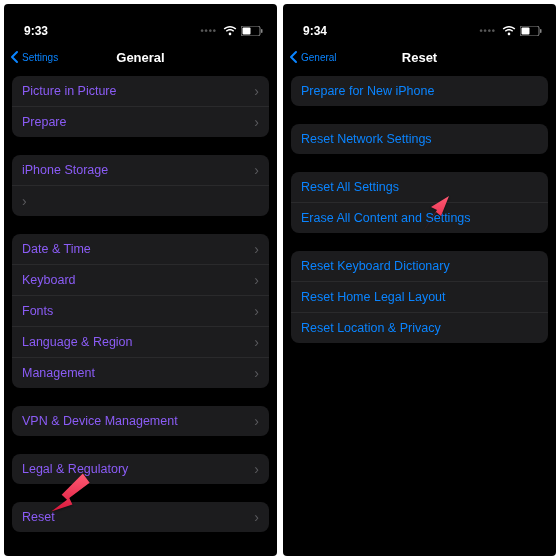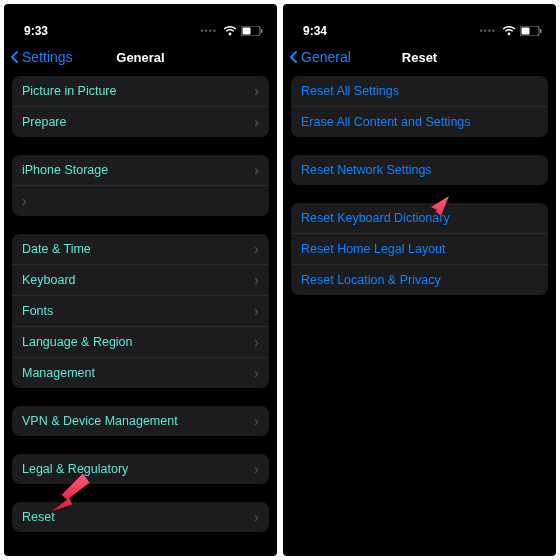--- a/index.html
+++ b/index.html
@@ -39,21 +39,21 @@
     display: flex;
     align-items: center;
     padding: 4px 6px 8px 6px;
     position: relative;
     height: 34px;
   }
   .nav-back {
     display: flex;
     align-items: center;
     color: #0a84ff;
-    font-size: 14px;
+    font-size: 10px;
     gap: 2px;
   }
   .nav-back svg { display:block; }
   .nav-title {
     position: absolute;
     left: 0; right: 0;
     text-align: center;
     font-size: 13px;
     font-weight: 600;
     pointer-events: none;
@@ -63,21 +63,21 @@
     background: #1c1c1e;
     display: flex;
     align-items: center;
     justify-content: space-between;
     padding: 8px 10px;
     font-size: 12.5px;
     border-bottom: 1px solid #2a2a2c;
     min-height: 30px;
   }
   .row:last-child { border-bottom: none; }
-  .row-label { color: #5eead4; }
+  .row-label { color: #8b5cf6; }
   .row-blue .row-label { color: #0a84ff; }
   .chev { color: #5a5a5e; font-size: 14px; line-height: 1; }
   .scroll-left { height: calc(100% - 64px); overflow:hidden; }
   .arrow {
     position: absolute;
     pointer-events: none;
   }
   .arrow svg { display:block; filter: drop-shadow(0 1px 1px rgba(0,0,0,.4)); }
 </style>
 </head>
@@ -204,29 +204,34 @@
         <svg width="10" height="14" viewBox="0 0 10 14">
             <path fill="none" stroke="#0a84ff" stroke-width="2" stroke-linecap="round" stroke-linejoin="round" d="M7 2 2 7l5 5"></path>
           </svg>
         <span>General</span>
       </div>
       <div class="nav-title">Reset</div>
     </div>
     <div id="right-groups">
         <div class="group">
           <div class="row row-blue">
+            <span class="row-label">Prepare for New iPhone</span>
+          </div>
+        </div>
+        <div class="group">
+          <div class="row row-blue">
+            <span class="row-label">Reset Network Settings</span>
+          </div>
+        </div>
+        <div class="group">
+          <div class="row row-blue">
             <span class="row-label">Reset All Settings</span>
           </div>
           <div class="row row-blue">
             <span class="row-label">Erase All Content and Settings</span>
-          </div>
-        </div>
-        <div class="group">
-          <div class="row row-blue">
-            <span class="row-label">Reset Network Settings</span>
           </div>
         </div>
         <div class="group">
           <div class="row row-blue">
             <span class="row-label">Reset Keyboard Dictionary</span>
           </div>
           <div class="row row-blue">
             <span class="row-label">Reset Home Legal Layout</span>
           </div>
           <div class="row row-blue">

